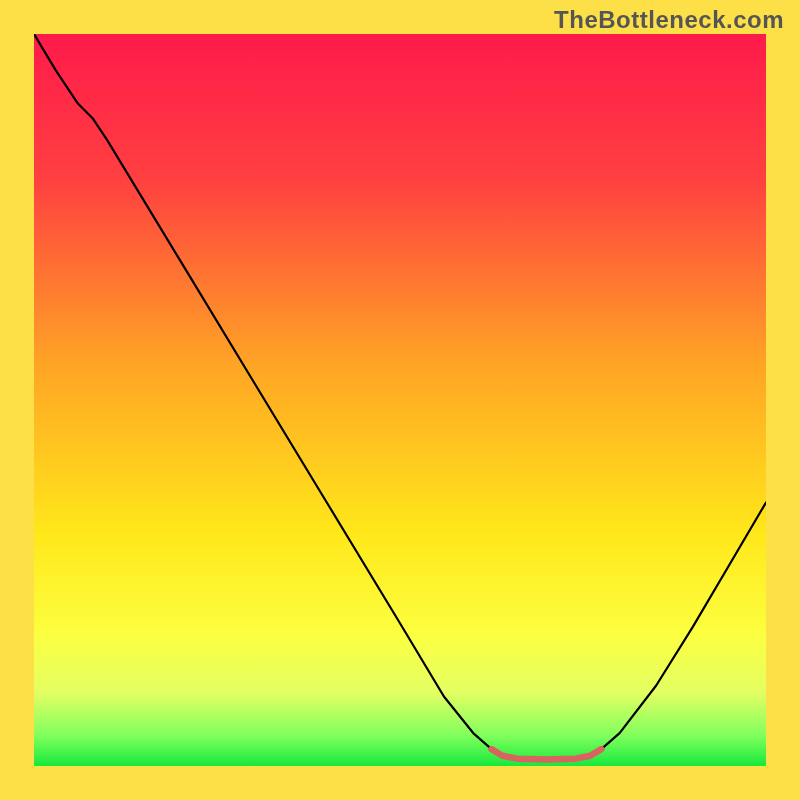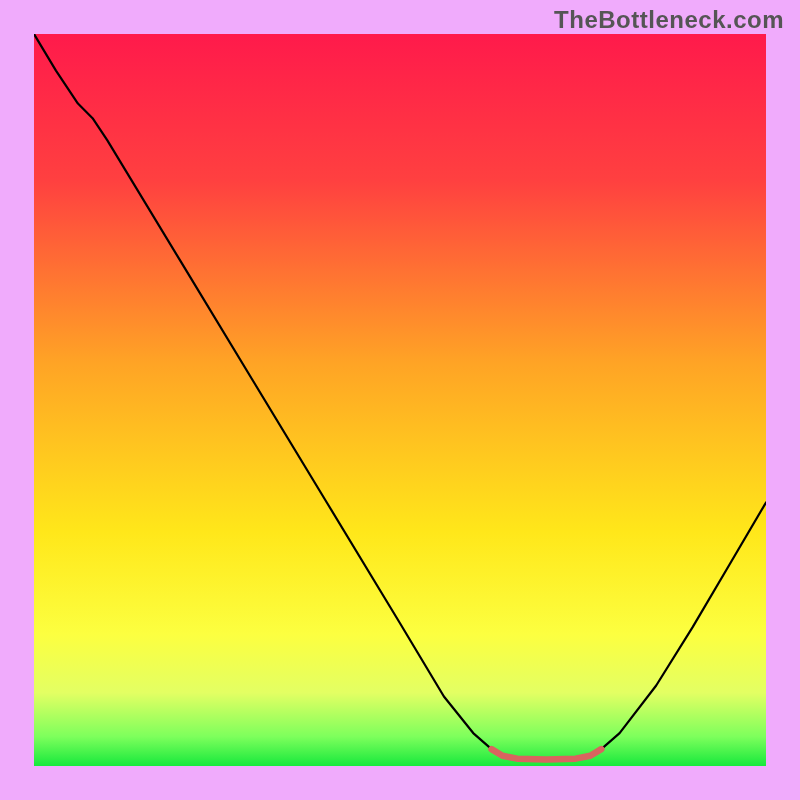--- a/index.html
+++ b/index.html
@@ -8,21 +8,21 @@
     width: 800px;
     height: 800px;
     background: #000;
     overflow: hidden;
     font-family: Arial, Helvetica, sans-serif;
   }
   .frame {
     position: relative;
     width: 800px;
     height: 800px;
-    background: #f0abfc;
+    background: #fde047;
   }
   .watermark {
     position: absolute;
     top: 6px;
     right: 16px;
     color: #555;
     font-size: 24px;
     font-weight: 600;
     letter-spacing: 0.5px;
     z-index: 5;

